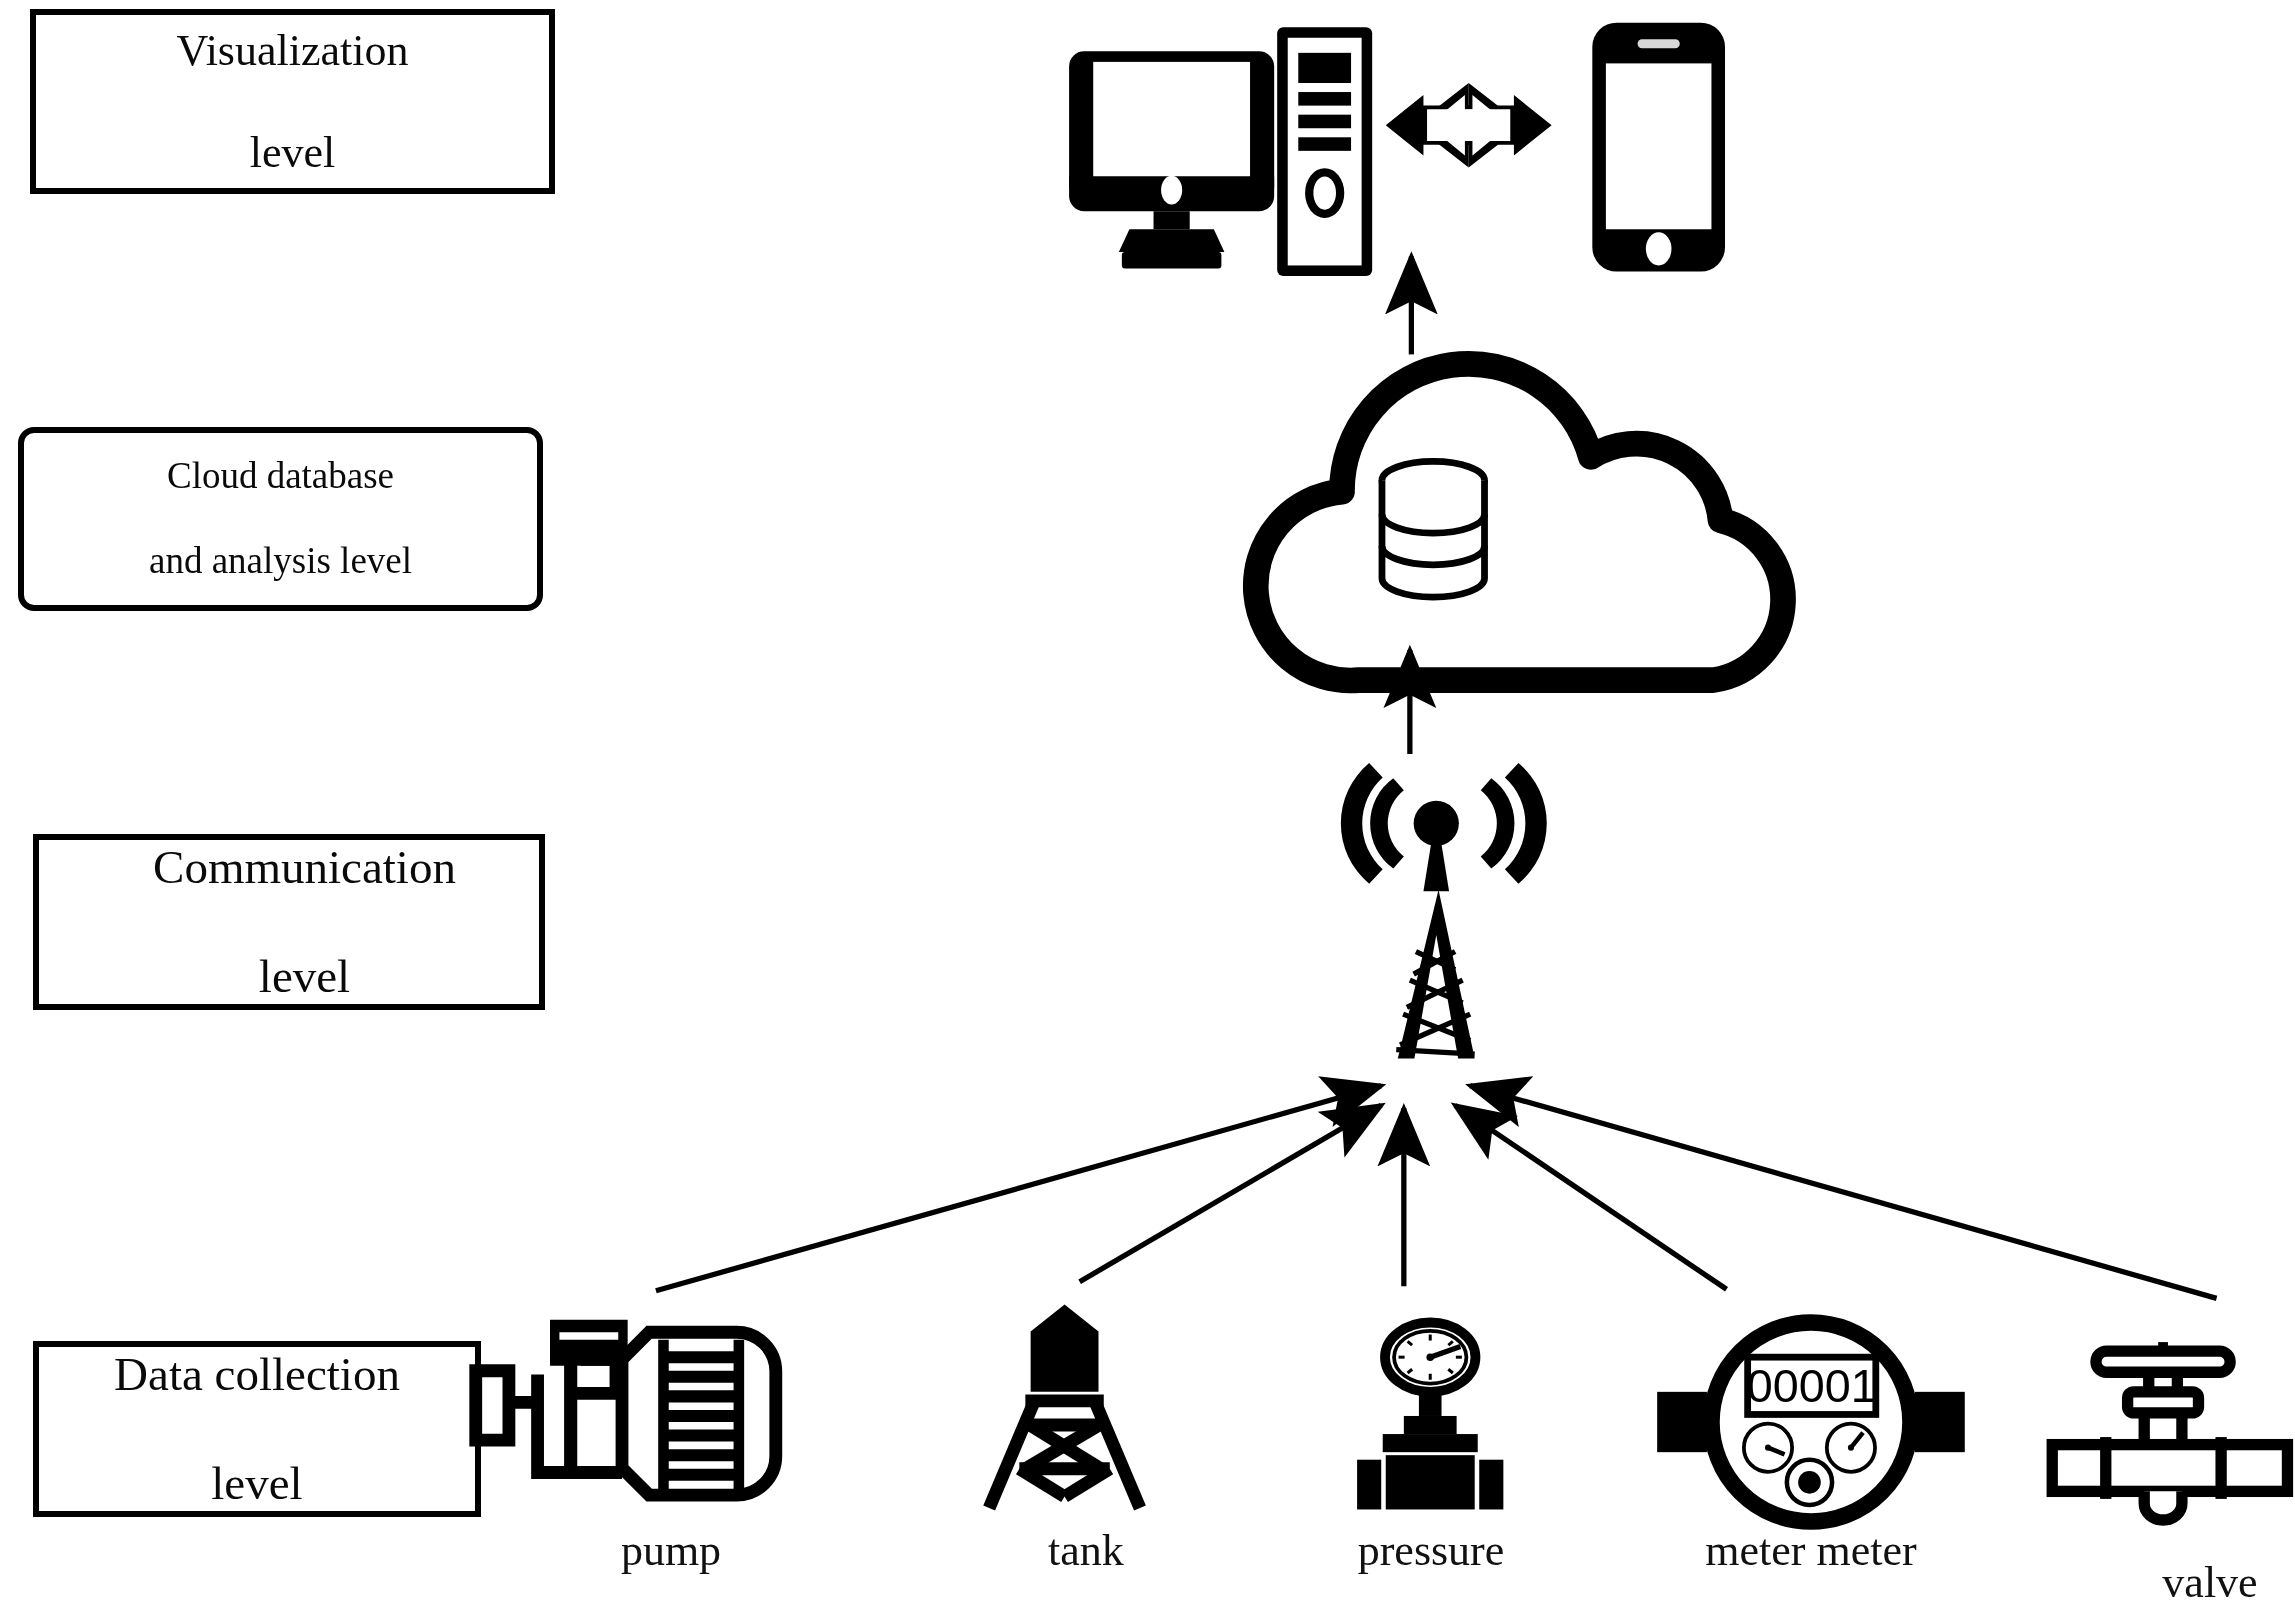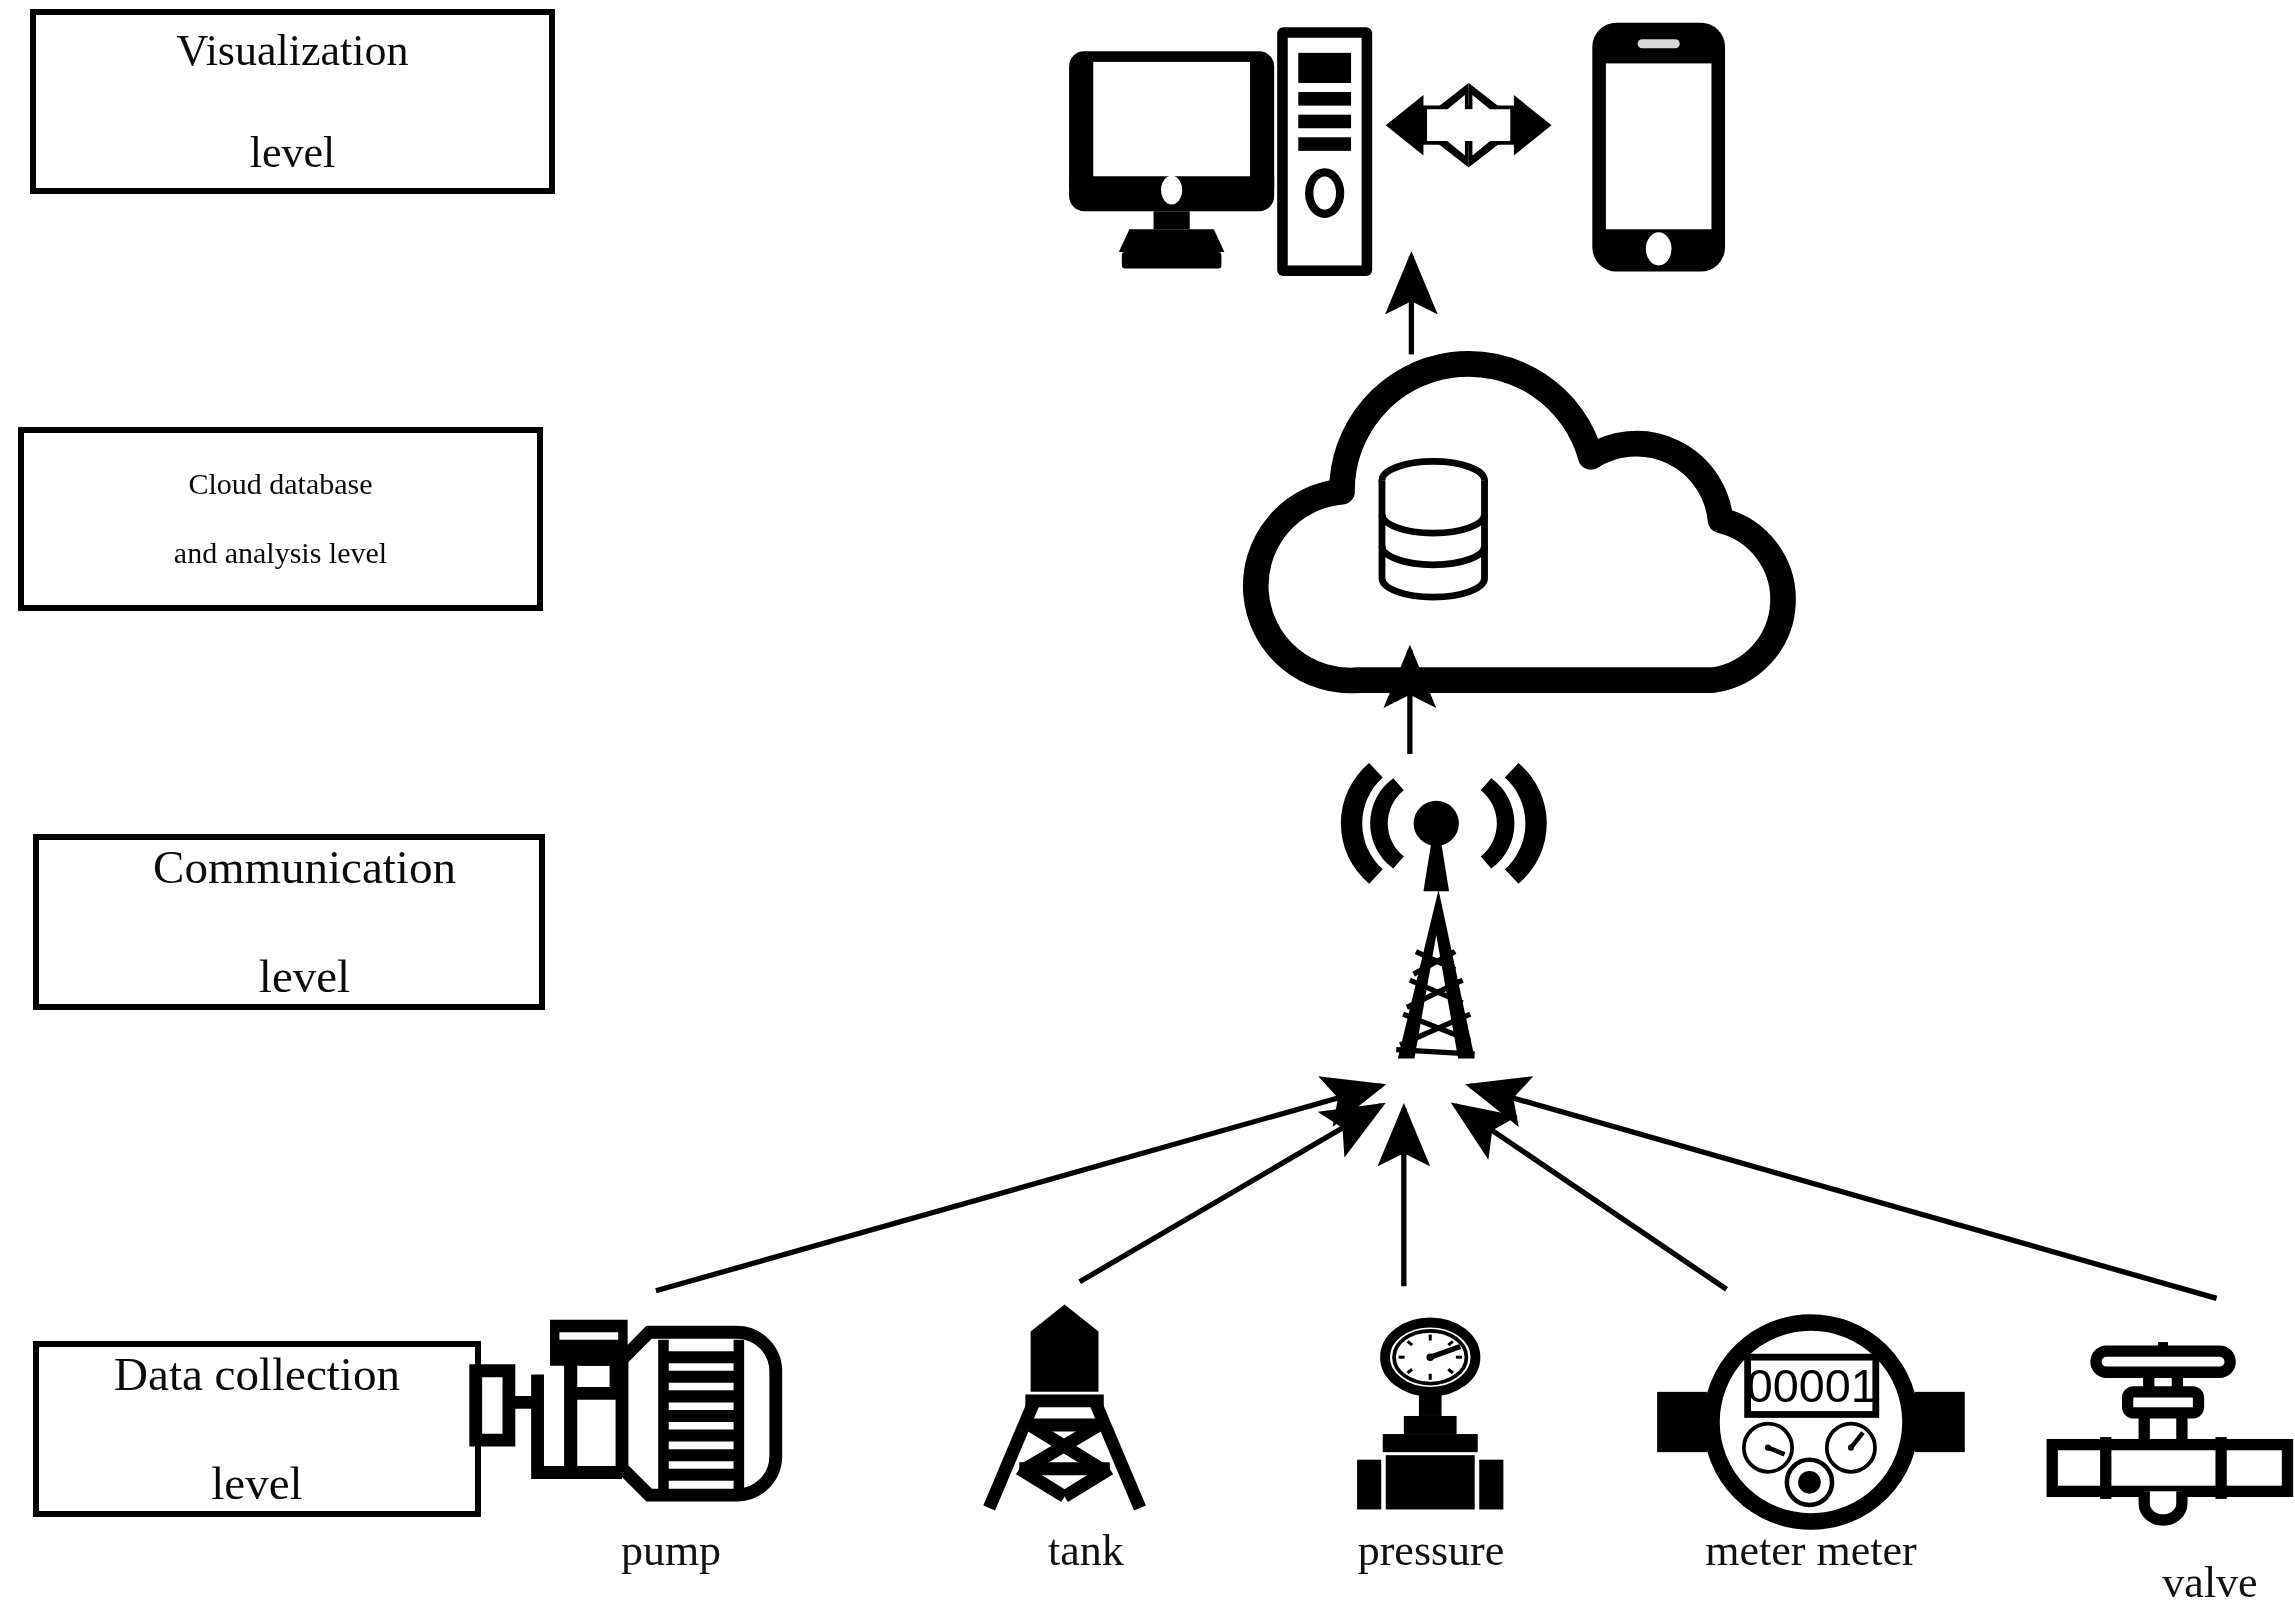--- a/index.html
+++ b/index.html
@@ -4,21 +4,21 @@
 <style>
   html,body{margin:0;padding:0;background:#ffffff;}
   body{width:2295px;height:1600px;position:relative;overflow:hidden;
        font-family:"Liberation Serif","DejaVu Serif",serif;color:#000;}
   #stage{position:absolute;inset:0;width:2295px;height:1600px;}
   .lvl-box{position:absolute;border:6.8px solid #000;background:#fff;
            display:flex;align-items:center;justify-content:center;
            text-align:center;line-height:1.16;color:#0a0a0a;}
   .lvl-box span{display:block;padding:0 7.5px;}
   #box-vis{left:30px;  top:9px;   width:513px;  height:173px; font-size:44px;}
-  #box-cloud{left:18px;top:427px;  width:513px;  height:172px; font-size:30px;}
+  #box-cloud{left:18px;top:427px;  width:513px;  height:172px; font-size:37px;border-radius:16px;}
   #box-comm{left:33px; top:834px; width:469px;  height:164px; font-size:47px;padding-left:31px;}
   #box-data{left:33px; top:1341px; width:436px;  height:164px; font-size:47px;}
 
   .dev-label{position:absolute;font-size:44px;text-align:center;
              white-space:nowrap;transform:translateX(-50%);color:#111;}
 
   svg.layer{position:absolute;left:0;top:0;width:2295px;height:1600px;
             overflow:visible;pointer-events:none;}
 </style>
 </head>

